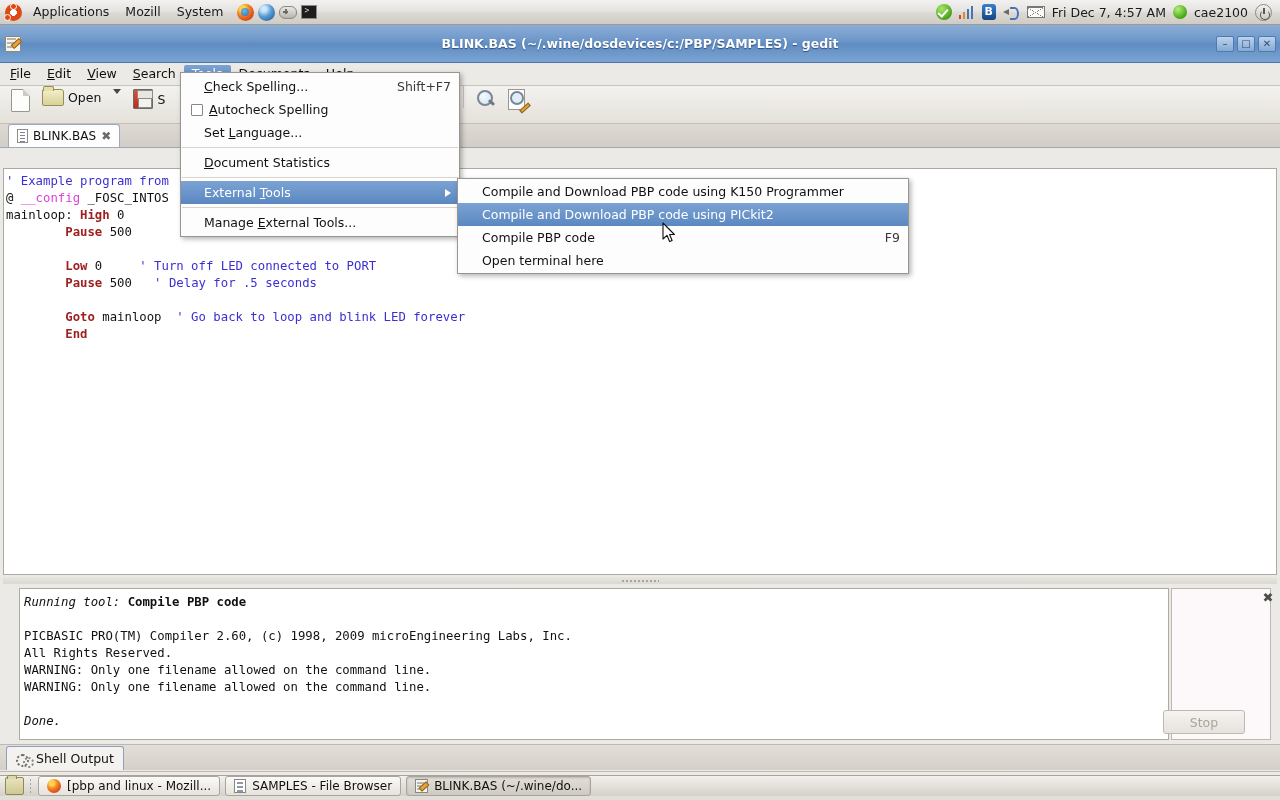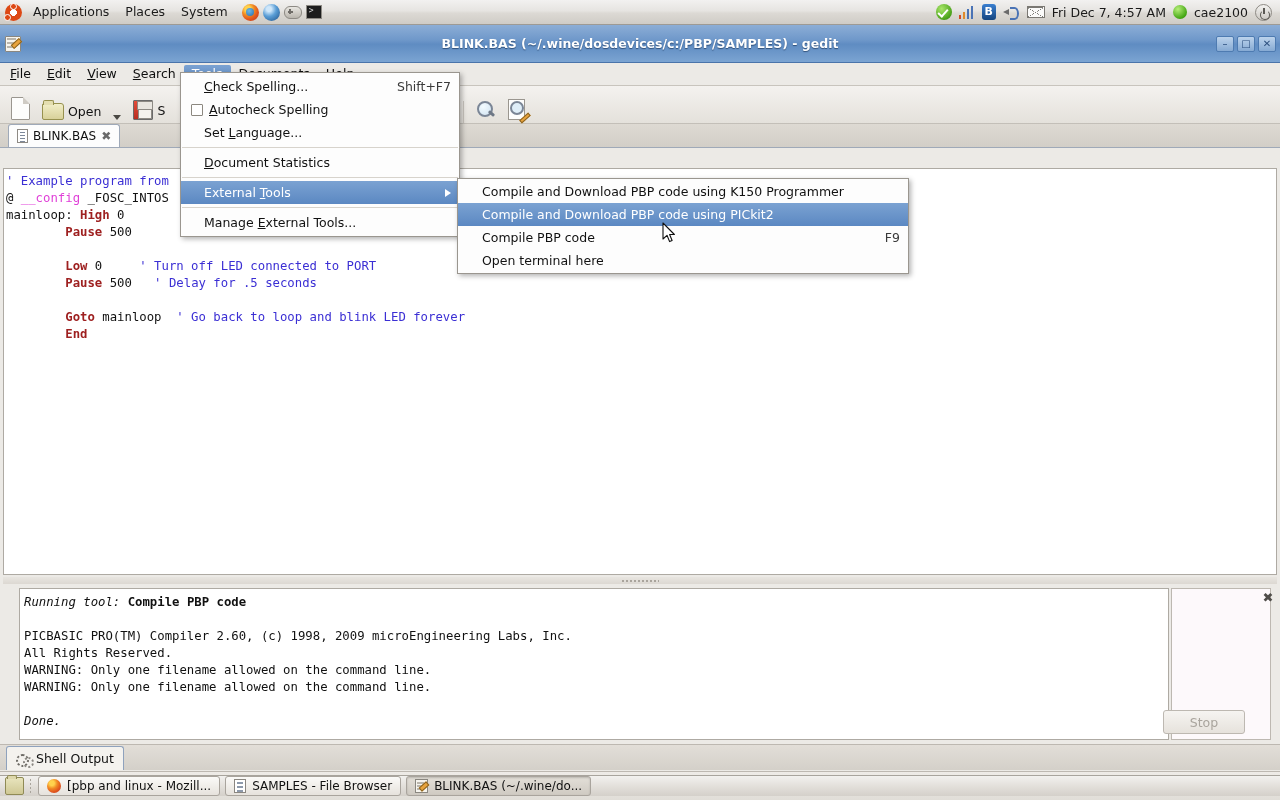--- a/index.html
+++ b/index.html
@@ -180,21 +180,21 @@
     padding:3px 8px;font-size:12.5px;color:#0e0e0e;line-height:1;border-radius:2px;
   }
   .mb-item.active{
     background:linear-gradient(to bottom,#7ba2d2,#5f8cc4);color:#fff;
   }
   .mb-item u{text-decoration:underline;}
 
   
   #toolbar{
     height:38px;background:linear-gradient(to bottom,#f4f2ef,#e4e1db);
-    border-bottom:1px solid #c3bfb8;display:flex;align-items:flex-end;padding-left:6px;gap:2px;
+    border-bottom:1px solid #c3bfb8;display:flex;align-items:flex-start;padding-left:6px;gap:2px;
   }
   .tb-btn{display:flex;align-items:center;gap:4px;padding:3px 5px;border-radius:3px;}
   .tb-label{font-size:12.5px;color:#111;}
   .tb-sep{width:1px;height:22px;background:#cac6bf;margin:0 5px;}
   .caret-dn{
     width:0;height:0;border-left:4px solid transparent;border-right:4px solid transparent;
     border-top:5px solid #4a4843;
   }
   
   .ic-newdoc{
@@ -465,21 +465,21 @@
     position:absolute;left:662px;top:222px;width:14px;height:21px;z-index:90;
     pointer-events:none;
   }
 </style>
 </head>
 <body>
 
 <div id="top-panel">
   <div class="ubuntu-logo"></div>
   <div class="panel-menu">Applications</div>
-  <div class="panel-menu">Places</div>
+  <div class="panel-menu">Mozill</div>
   <div class="panel-menu">System</div>
   <div style="width:6px"></div>
   <div class="ico-firefox"></div>
   <div style="width:4px"></div>
   <div class="ico-blue"></div>
   <div style="width:4px"></div>
   <div class="ico-gamepad"></div>
   <div style="width:4px"></div>
   <div class="ico-term"></div>
 

